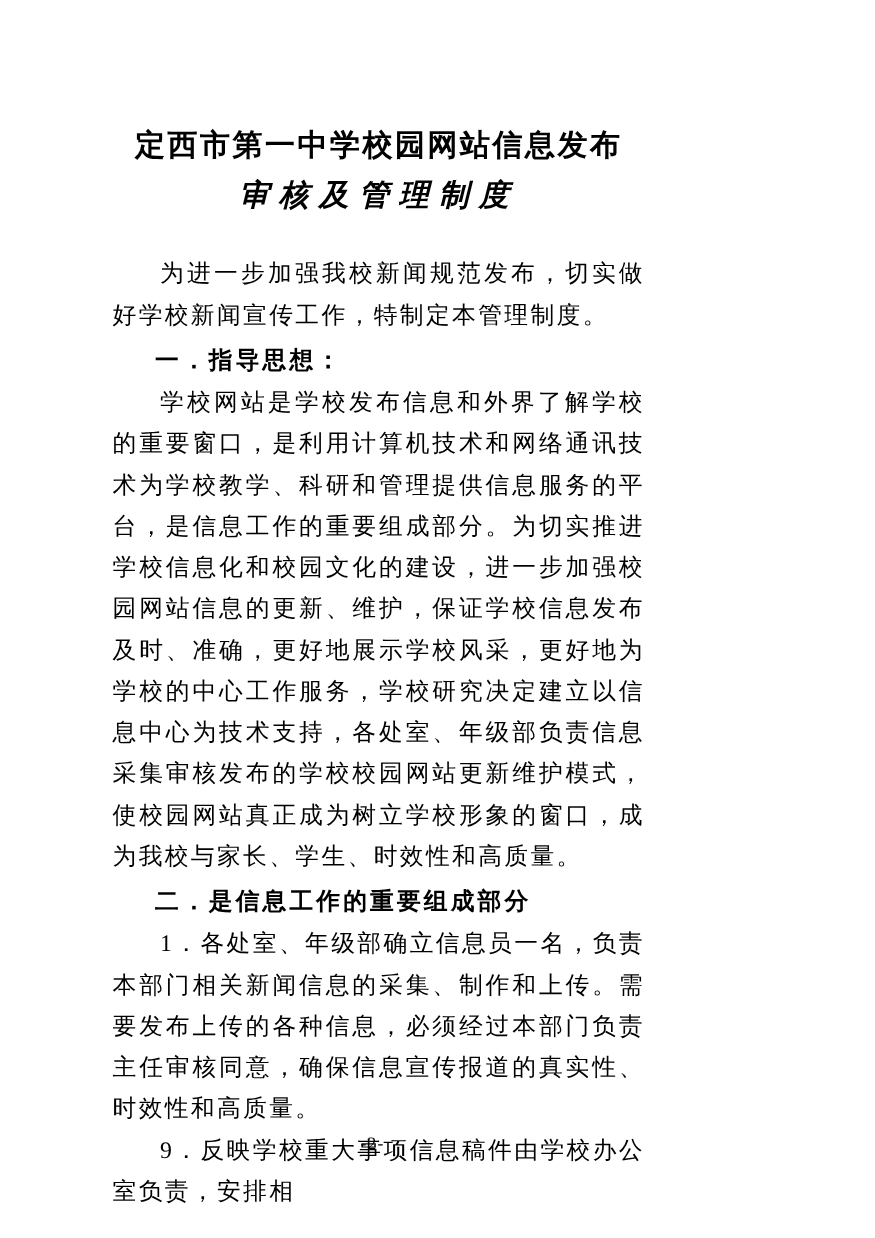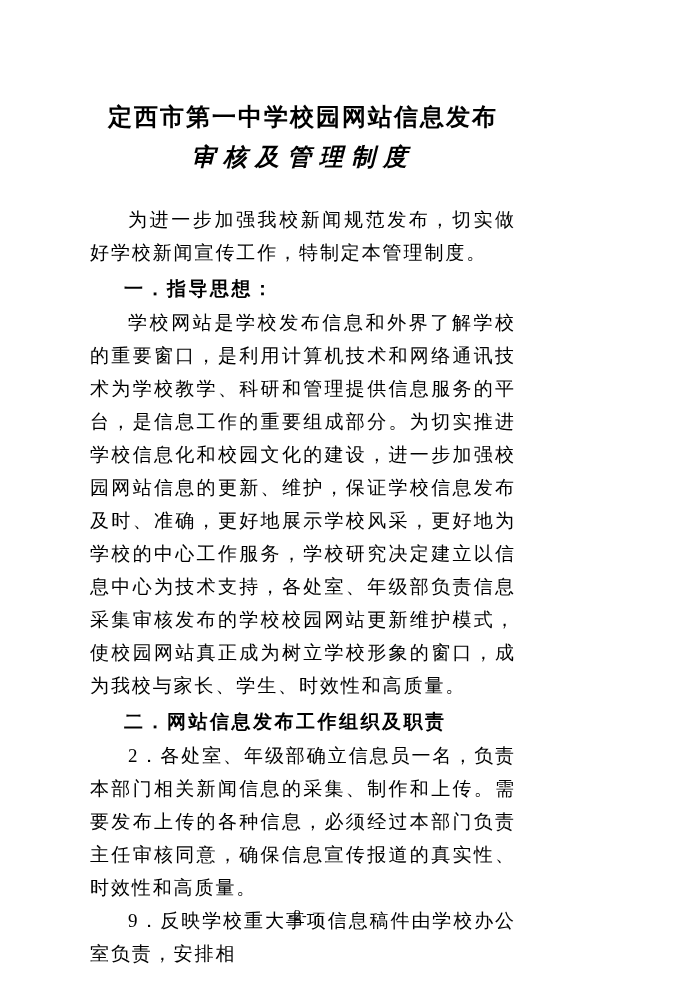--- a/index.html
+++ b/index.html
@@ -71,22 +71,22 @@
     <div class="line1">定西市第一中学校园网站信息发布</div>
     <div class="line2">审核及管理制度</div>
   </div>
 
   <p class="body-par intro">为进一步加强我校新闻规范发布，切实做好学校新闻宣传工作，特制定本管理制度。</p>
 
   <h2 class="sec-heading">一．指导思想：</h2>
 
   <p class="body-par">学校网站是学校发布信息和外界了解学校的重要窗口，是利用计算机技术和网络通讯技术为学校教学、科研和管理提供信息服务的平台，是信息工作的重要组成部分。为切实推进学校信息化和校园文化的建设，进一步加强校园网站信息的更新、维护，保证学校信息发布及时、准确，更好地展示学校风采，更好地为学校的中心工作服务，学校研究决定建立以信息中心为技术支持，各处室、年级部负责信息采集审核发布的学校校园网站更新维护模式，使校园网站真正成为树立学校形象的窗口，成为我校与家长、学生、时效性和高质量。</p>
 
-  <h2 class="sec-heading">二．网站信息发布工作组织及职责</h2>
+  <h2 class="sec-heading">二．是信息工作的重要组成部分</h2>
 
 
-  <p class="body-par">2．各处室、年级部确立信息员一名，负责本部门相关新闻信息的采集、制作和上传。需要发布上传的各种信息，必须经过本部门负责主任审核同意，确保信息宣传报道的真实性、时效性和高质量。</p>
+  <p class="body-par">1．各处室、年级部确立信息员一名，负责本部门相关新闻信息的采集、制作和上传。需要发布上传的各种信息，必须经过本部门负责主任审核同意，确保信息宣传报道的真实性、时效性和高质量。</p>
 
   <p class="body-par">9．反映学校重大事项信息稿件由学校办公室负责，安排相</p>
 
   <div class="page-footer">-2-</div>
 
 </div>
 
 </body></html>

